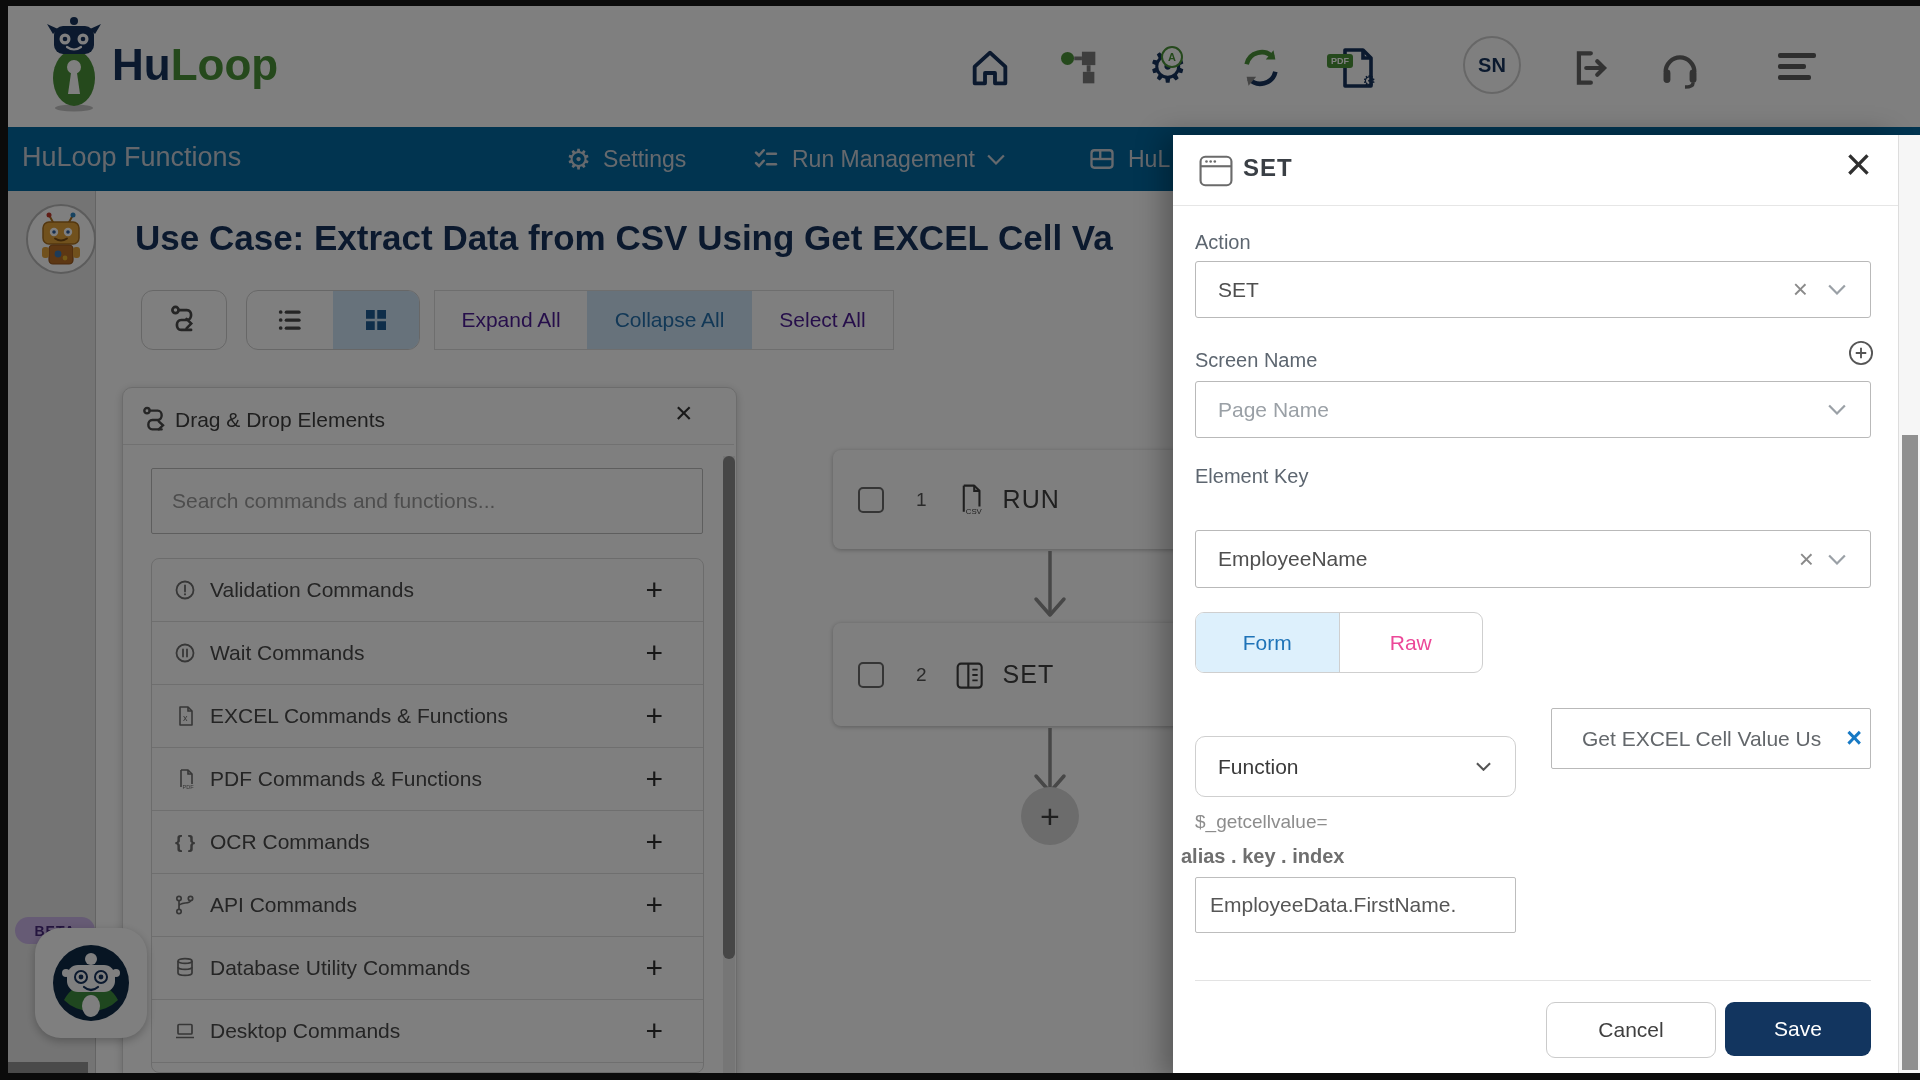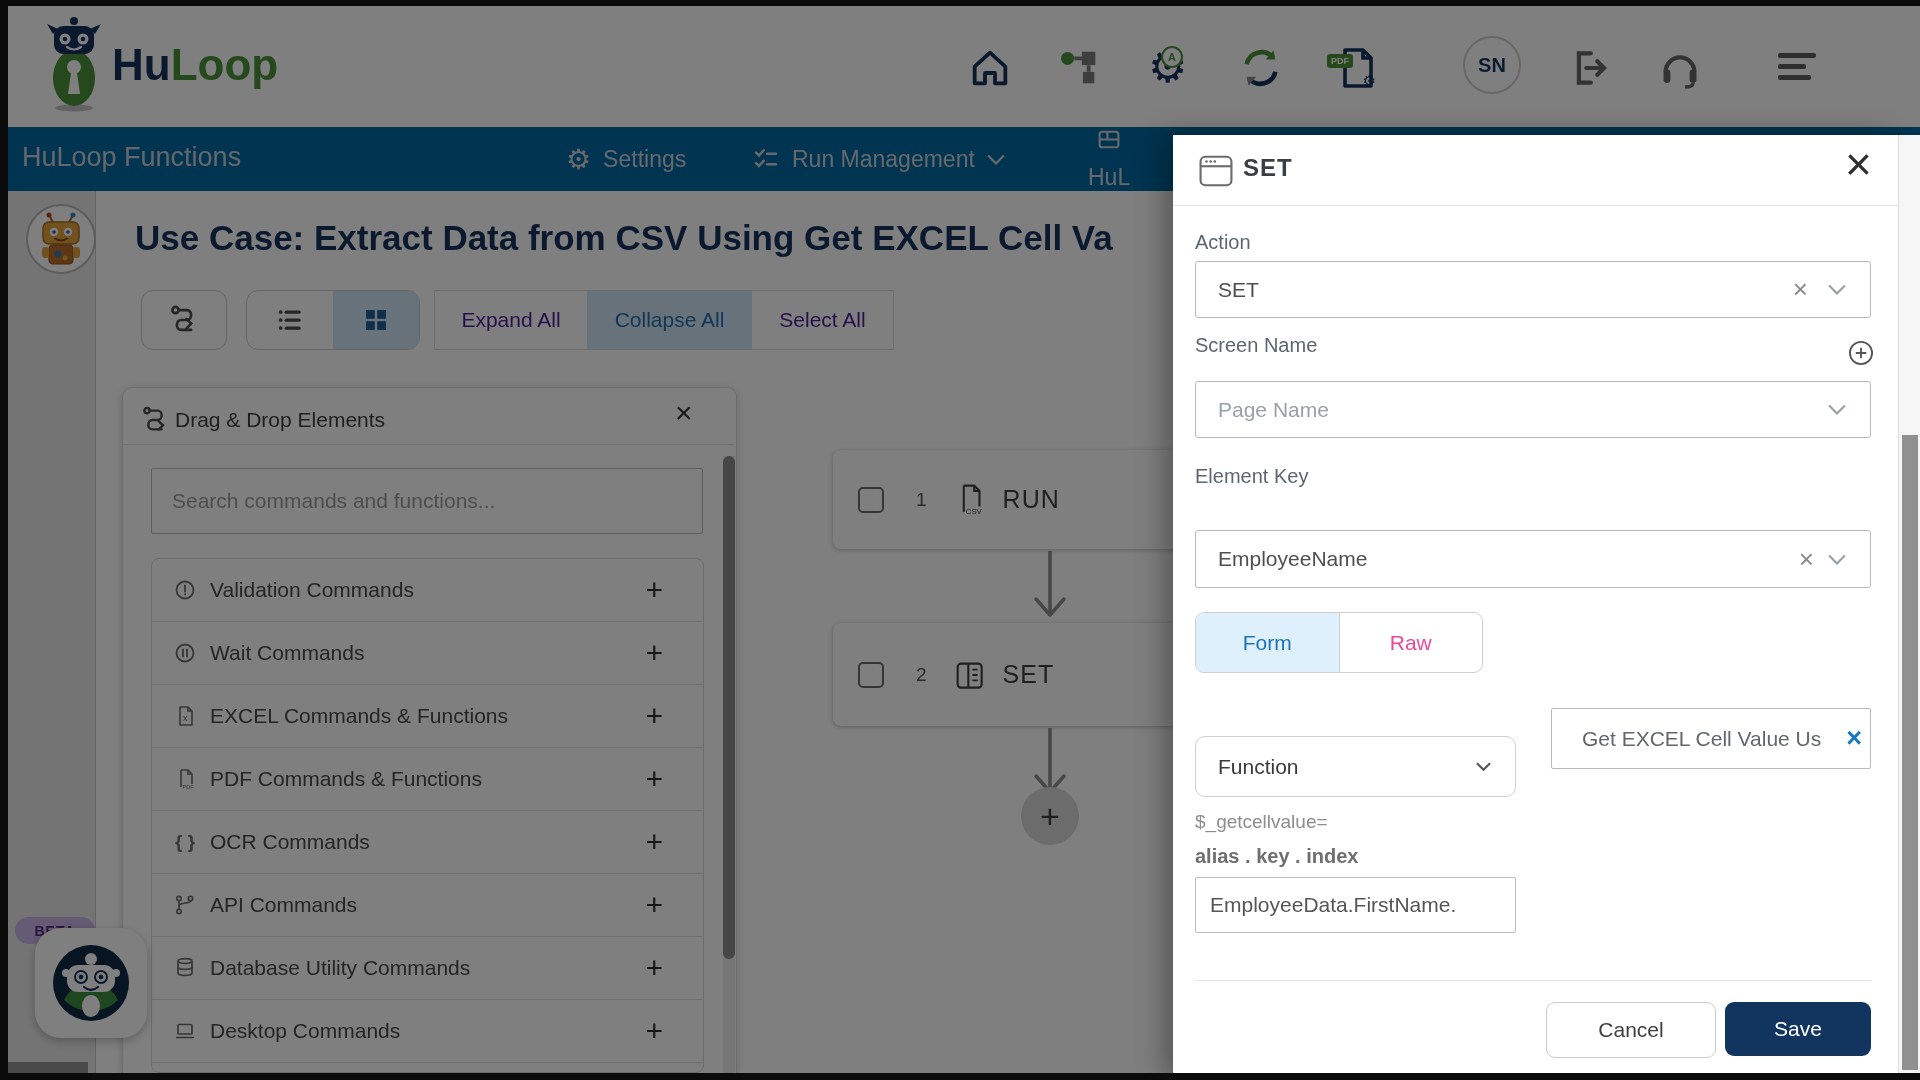--- a/index.html
+++ b/index.html
@@ -87,21 +87,21 @@
   .tab.active{background:#ddf0fc;color:#1e73b8;}
   .tab.idle{color:#ec4899;border-left:1px solid #cfcfcf;}
   .fn-sel{position:absolute;left:22px;top:573px;width:321px;height:61px;border:1px solid #cfcfcf;border-radius:10px;
           box-sizing:border-box;display:flex;align-items:center;cursor:pointer;background:#fff;margin-top:28px;}
   .fn-sel .val{margin-left:22px;font-size:21px;color:#3a3a3a;}
   .fn-val{position:absolute;left:378px;top:573px;width:320px;height:61px;border:1px solid #b9b9b9;border-radius:2px;
           box-sizing:border-box;display:flex;align-items:center;background:#fff;}
   .fn-val .txt{margin-left:30px;flex:1;font-size:21px;color:#63676b;white-space:nowrap;overflow:hidden;}
   .fn-val .x{margin:0 8px;font-size:27px;font-weight:700;color:#1779c4;cursor:pointer;}
   .var-line{position:absolute;left:22px;top:676px;font-size:19px;color:#8d8d8d;}
-  .key-line{position:absolute;left:22px;top:710px;font-size:20px;font-weight:700;color:#6f6f6f;}
+  .key-line{position:absolute;left:8px;top:710px;font-size:20px;font-weight:700;color:#6f6f6f;}
   .dw-input{position:absolute;left:22px;top:742px;width:321px;height:56px;border:1px solid #bdbdbd;border-radius:2px;
             box-sizing:border-box;font-size:21px;color:#565656;padding:0 14px;outline:none;
             font-family:"Liberation Sans",sans-serif;white-space:nowrap;overflow:hidden;}
   .ft-div{position:absolute;left:22px;top:845px;width:676px;height:1px;background:#e3e3e3;}
   .btn-cancel{position:absolute;left:373px;top:867px;width:168px;height:54px;border:1px solid #cbcbcb;border-radius:9px;
               background:#fff;display:flex;align-items:center;justify-content:center;font-size:21px;color:#3f3f3f;cursor:pointer;}
   .btn-save{position:absolute;left:552px;top:867px;width:146px;height:54px;border-radius:9px;background:#12355f;
             display:flex;align-items:center;justify-content:center;font-size:21px;color:#ffffff;cursor:pointer;}
   
   .pg-sb{left:1898px;top:135px;width:22px;height:945px;background:#f6f6f6;border-left:1px solid #dddddd;}
@@ -211,21 +211,21 @@
         <path d="M3.5 6.5 6 9l4-4.5"></path>
           <path d="M13 7.5h7.5"></path>
         <path d="M3.5 15.5 6 18l4-4.5"></path>
           <path d="M13 16.5h7.5"></path>
       </svg>
       <span>Run Management</span>
       <svg width="18" height="11" viewBox="0 0 16 9">
           <polyline points="1,1 8,8 15,1" fill="none" stroke="#cdd3db" stroke-width="2"></polyline>
         </svg>
     </div>
-    <div class="subnav-item" style="left:1088px;flex-direction:column;">
+    <div class="subnav-item" style="left:1088px;">
       <svg width="28" height="28" viewBox="0 0 24 24" fill="none" stroke="#cdd3db" stroke-width="2">
         <rect x="3" y="4.5" width="18" height="15" rx="2.5"></rect>
           <path d="M3 12h18"></path>
           <path d="M10.5 4.5V12"></path>
       </svg>
       <span>HuL</span>
     </div>
   </div>
 
   <div class="abs leftstrip">
@@ -462,21 +462,21 @@
 
     <div class="lbl" style="top:96px;">Action</div>
     <div class="sel" style="top:126px;">
       <span class="val">SET</span>
       <span class="clr">×</span>
       <svg class="chev" width="18" height="11" viewBox="0 0 16 9">
           <polyline points="1,1 8,8 15,1" fill="none" stroke="#9aa0a6" stroke-width="2"></polyline>
         </svg>
     </div>
 
-    <div class="lbl" style="top:199px;">Screen Name</div>
+    <div class="lbl" style="top:214px;">Screen Name</div>
     <svg class="abs" style="left:674px;top:204px;" width="28" height="28" viewBox="0 0 24 24" fill="none" stroke="#555" stroke-width="1.6">
       <circle cx="12" cy="12" r="9.5"></circle>
         <path d="M12 7.5v9M7.5 12h9"></path>
     </svg>
     <div class="sel" style="top:246px;">
       <span class="val ph">Page Name</span>
       <svg class="chev" width="18" height="11" viewBox="0 0 16 9">
           <polyline points="1,1 8,8 15,1" fill="none" stroke="#9aa0a6" stroke-width="2"></polyline>
         </svg>
     </div>

